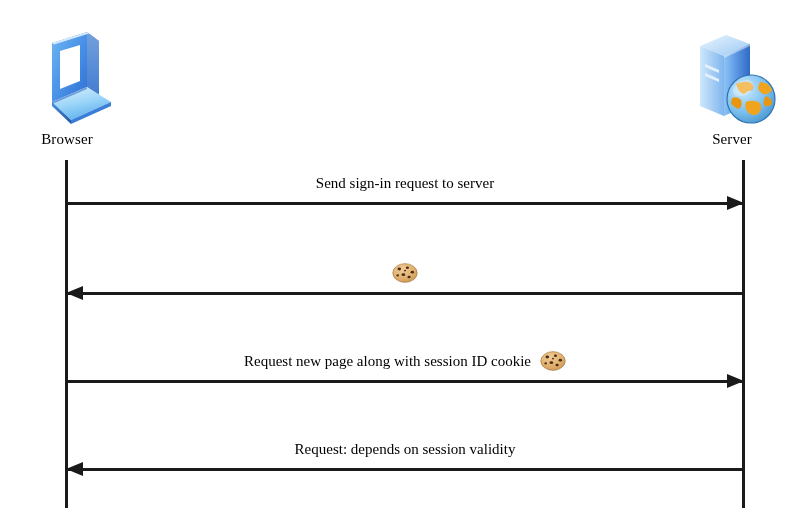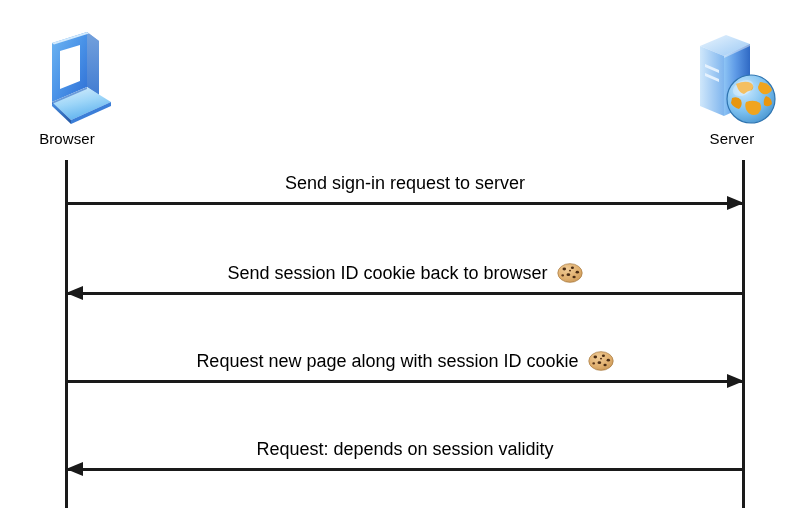--- a/index.html
+++ b/index.html
@@ -14,20 +14,21 @@
     overflow: hidden;
     font-family: "Liberation Sans", sans-serif;
     color: #000000;
   }
 
   #diagram {
     position: absolute;
     inset: 0;
     width: 764px;
     height: 531px;
+    font-family: Liberation Serif, serif;
   }
 
   
   .actor {
     position: absolute;
     width: 140px;
     text-align: center;
   }
   .actor-icon {
     display: block;
@@ -87,21 +88,21 @@
     border-top: 7px solid transparent;
     border-bottom: 7px solid transparent;
     border-right: 17px solid #1a1a1a;
   }
   .message-label {
     position: absolute;
     left: 0;
     top: -30px;
     width: 678px;
     text-align: center;
-    font-size: 18px;
+    font-size: 15px;
     line-height: 22px;
     color: #000;
     white-space: nowrap;
   }
   .label-inner {
     display: inline-flex;
     align-items: center;
     gap: 9px;
   }
   .cookie-icon {
@@ -221,21 +222,20 @@
         <span>Send sign-in request to server</span>
       </span>
     </div>
     <div class="message-line"></div>
     <div class="arrowhead right"></div>
   </div>
 
   <div class="message" id="msg-2">
     <div class="message-label">
       <span class="label-inner">
-        <span>Send session ID cookie back to browser</span>
         <svg class="cookie-icon" viewBox="0 0 32 26">
           <defs>
             <radialGradient id="cookieGrad2" cx="0.38" cy="0.3" r="0.85">
               <stop offset="0" stop-color="#f0cb96"></stop>
               <stop offset="0.6" stop-color="#dfae6d"></stop>
               <stop offset="1" stop-color="#c28f4e"></stop>
             </radialGradient>
           </defs>
           <ellipse cx="16" cy="13" rx="15" ry="11.5" fill="url(#cookieGrad2)" stroke="#a87a3f" stroke-width="0.9"></ellipse>
           <ellipse cx="9" cy="8" rx="2.2" ry="1.8" fill="#4a2c14"></ellipse>

